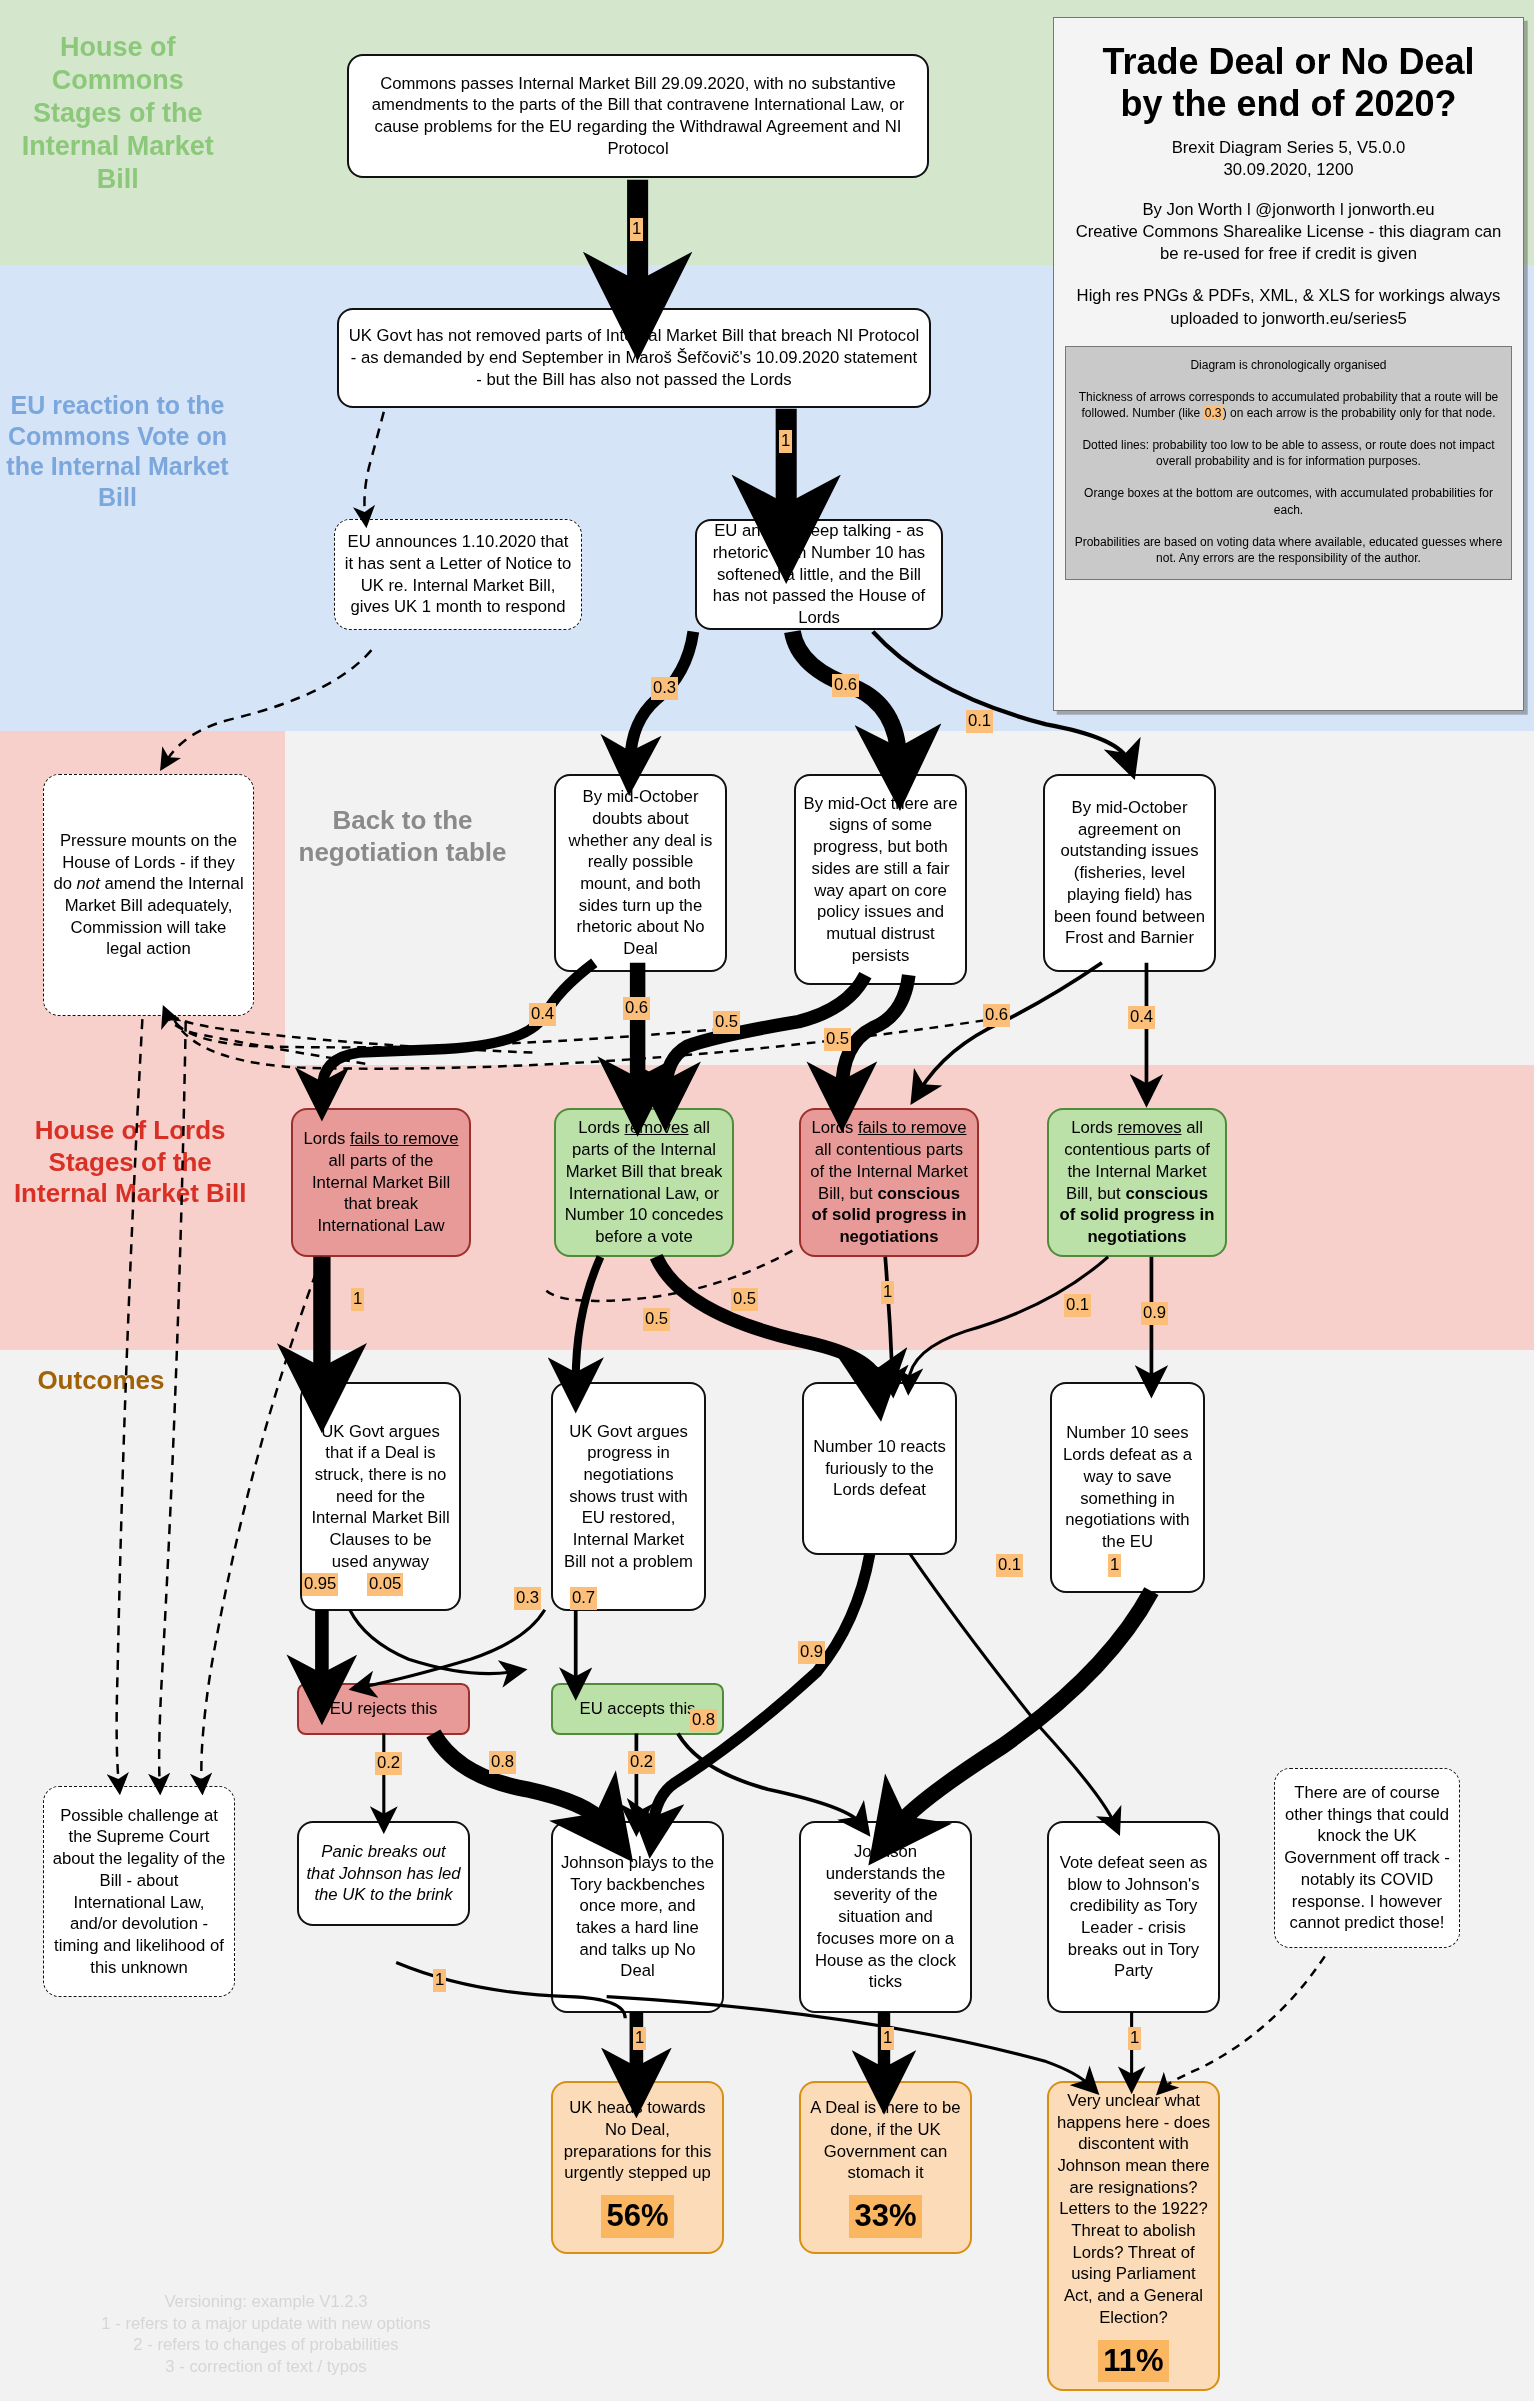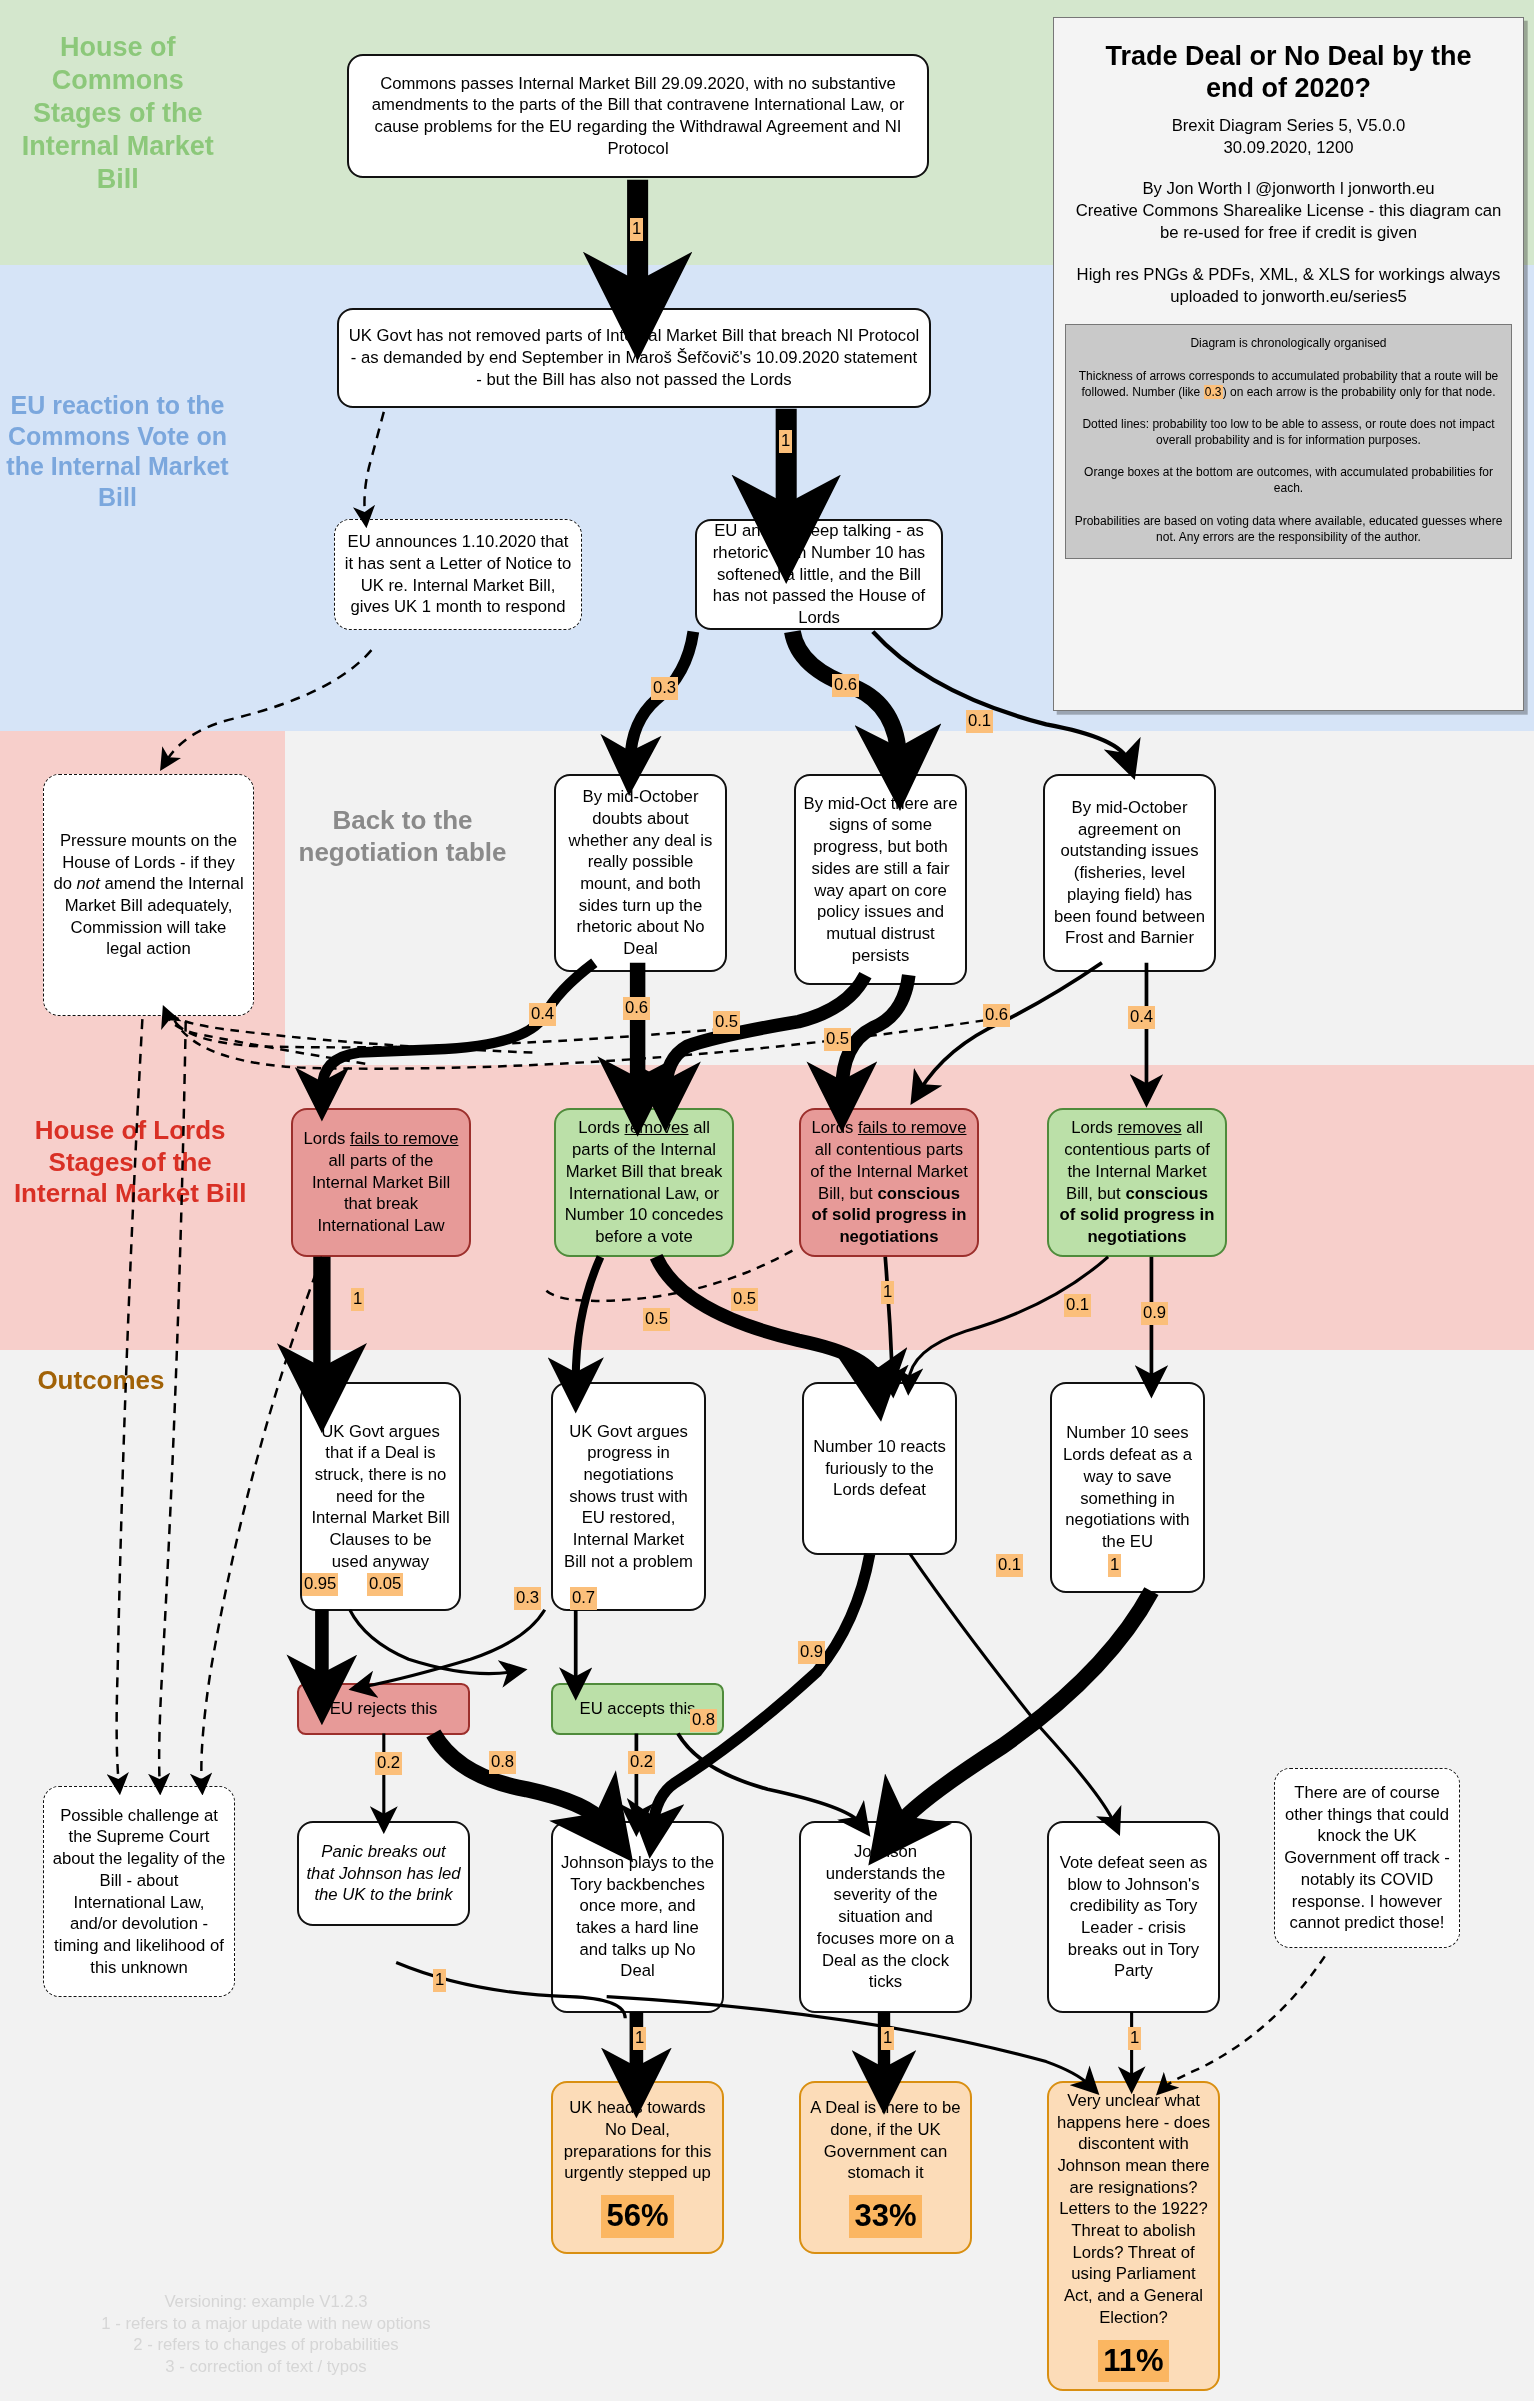--- a/index.html
+++ b/index.html
@@ -38,21 +38,21 @@
   .pct{display:inline-block;margin-top:11px;background:#fbb661;font-size:31px;font-weight:bold;padding:1.2px 5px;}
 
   
   .prob{position:absolute;background:#fbbf7a;color:#000;font-size:16.7px;line-height:1;
         padding:3.1px 1.9px;text-align:center;z-index:40;}
 
   
   #legend{position:absolute;left:1053px;top:17.3px;width:471px;height:694px;
           background:#f4f4f4;border:1.9px solid #777;box-shadow:3.7px 3.7px 0 rgba(0,0,0,.28);
           box-sizing:border-box;padding:12.4px 11px;text-align:center;}
-  #legend-title{font-size:27px;font-weight:bold;line-height:1.18;margin:10px 16px 11px;}
+  #legend-title{font-size:36px;font-weight:bold;line-height:1.18;margin:10px 16px 11px;}
   #legend-sub{font-size:16.7px;line-height:1.32;}
   #legend-credit{font-size:16.7px;line-height:1.32;margin-top:18.6px;}
   #legend-highres{font-size:16.7px;line-height:1.32;margin-top:20px;}
   #legend-box2{margin-top:16px;background:#c9c9c9;border:1.9px solid #777;padding:10px 8.7px;
                font-size:12px;line-height:1.35;text-align:center;}
   #legend-box2 p{margin:0 0 16px;}
   #legend-box2 p:last-child{margin-bottom:2.5px;}
   .chip-inline{background:#fbbf7a;padding:0 1.2px;}
 
   
@@ -255,21 +255,21 @@
 
   <div class="node" id="n-panic" style="left:297px;top:1821px;width:173px;height:105px;font-style:italic;">
     <span class="inner">Panic breaks out that Johnson has led the UK to the brink</span>
   </div>
 
   <div class="node" id="n-back" style="left:551px;top:1821px;width:173px;height:192px;">
     <span class="inner">Johnson plays to the Tory backbenches once more, and takes a hard line and talks up No Deal</span>
   </div>
 
   <div class="node" id="n-sev" style="left:799px;top:1821px;width:173px;height:192px;">
-    <span class="inner">Johnson understands the severity of the situation and focuses more on a Deal as the clock ticks</span>
+    <span class="inner">Johnson understands the severity of the situation and focuses more on a House as the clock ticks</span>
   </div>
 
   <div class="node" id="n-vote" style="left:1047px;top:1821px;width:173px;height:192px;">
     <span class="inner">Vote defeat seen as blow to Johnson's credibility as Tory Leader - crisis breaks out in Tory Party</span>
   </div>
 
   <div class="node dashed" id="n-court" style="left:43px;top:1786px;width:192px;height:211px;">
     <span class="inner">Possible challenge at the Supreme Court about the legality of the Bill - about International Law, and/or devolution - timing and likelihood of this unknown</span>
   </div>
 

